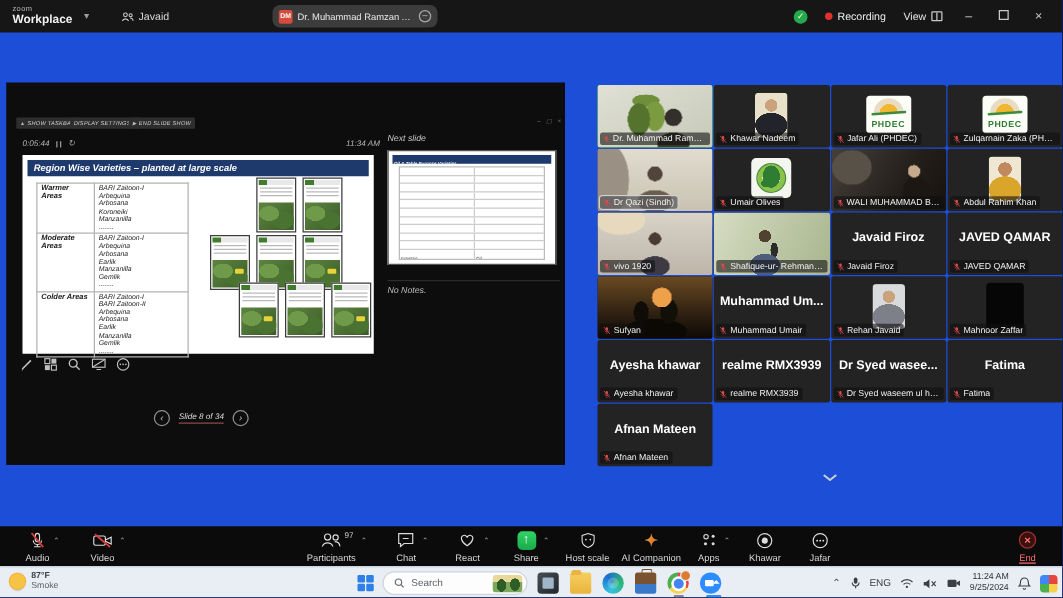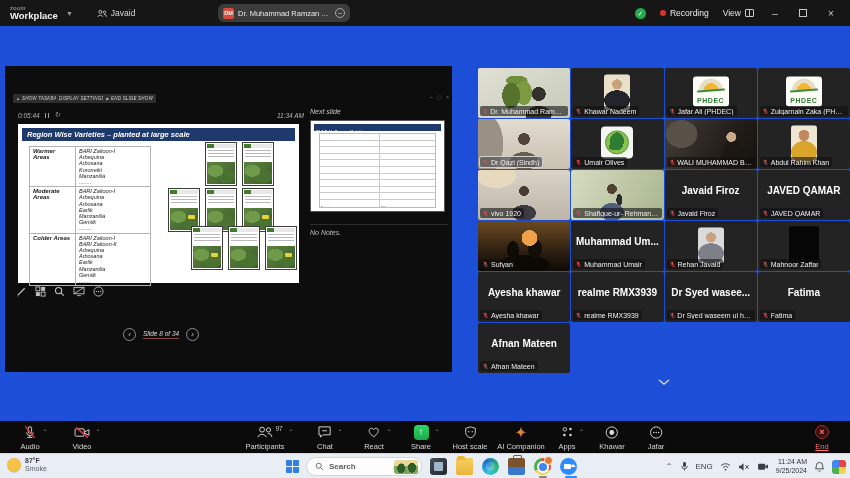--- a/index.html
+++ b/index.html
@@ -169,21 +169,21 @@
   #taskbar { position:absolute; left:0; top:453px; width:850px; height:25px; background:#e9eef4; border-top:1px solid #d2d8df; }
   #weather { position:absolute; left:7px; top:3px; display:flex; align-items:center; gap:4px; }
   .sun { width:14px; height:14px; border-radius:50%; background:radial-gradient(#f6c445 55%, #ef8f35 90%); box-shadow:0 2px 0 -1px #c9cfd6; }
   #weather .wtxt { display:flex; flex-direction:column; line-height:1.15; }
   #weather .wtxt b { font-size:7px; color:#3a3f45; font-weight:bold; }
   #weather .wtxt i { font-size:7px; color:#5a6068; font-style:normal; }
   #start { position:absolute; left:286px; top:6px; width:13px; height:13px; display:grid; grid-template-columns:6px 6px; gap:1px; }
   #start i { background:#2f7fe8; border-radius:1px; }
   #search-pill { position:absolute; left:306px; top:3px; width:116px; height:19px; background:#fdfdfd; border:1px solid #d0d5da;
                  border-radius:10px; display:flex; align-items:center; padding:0 3px 0 8px; gap:5px; }
-  #search-pill .stx { font-size:8px; color:#5a5f66; flex:1;font-weight:bold; }
+  #search-pill .stx { font-size:8px; color:#5a5f66; flex:1; }
   .scenic { width:24px; height:14px; border-radius:3px;
             background: radial-gradient(4px 5px at 30% 60%, #2e5d28 98%, transparent),
                         radial-gradient(4px 5px at 75% 55%, #2e5d28 98%, transparent),
                         linear-gradient(#e8d89a 40%, #7da85c 41%); }
   .tk-ic { position:absolute; top:4px; width:17px; height:17px; border-radius:3px; }
   .ic-photo { background:linear-gradient(135deg,#474d55,#23272c); }
   .ic-photo::before { content:""; position:absolute; inset:4px; background:#9fb6c9; border-radius:1px; }
   .ic-folder { background:linear-gradient(#f6cf5e,#eab43e); border-radius:2px; }
   .ic-folder::before { content:""; position:absolute; left:1px; top:-2px; width:8px; height:4px; background:#eab43e; border-radius:2px 2px 0 0; }
   .ic-edge { border-radius:50%; background:conic-gradient(from 200deg, #35c1e0, #1b6fd0, #2bb673, #35c1e0); }

